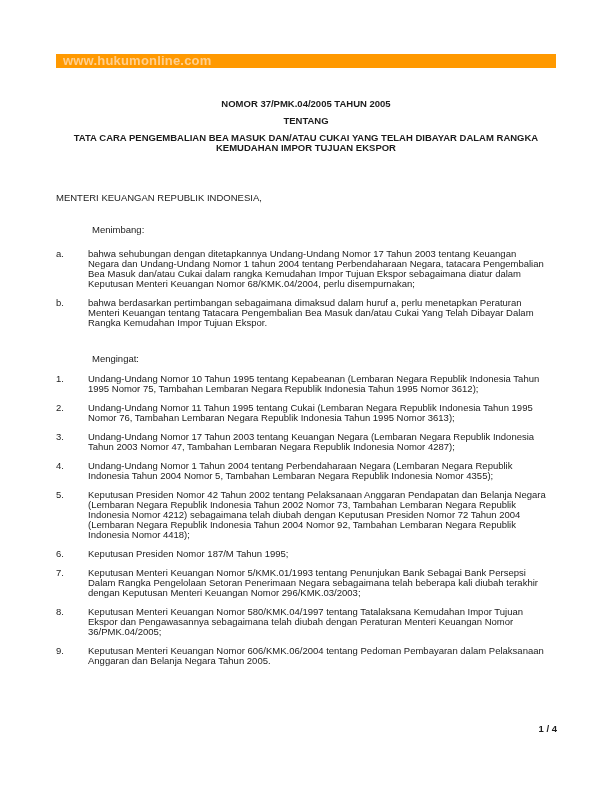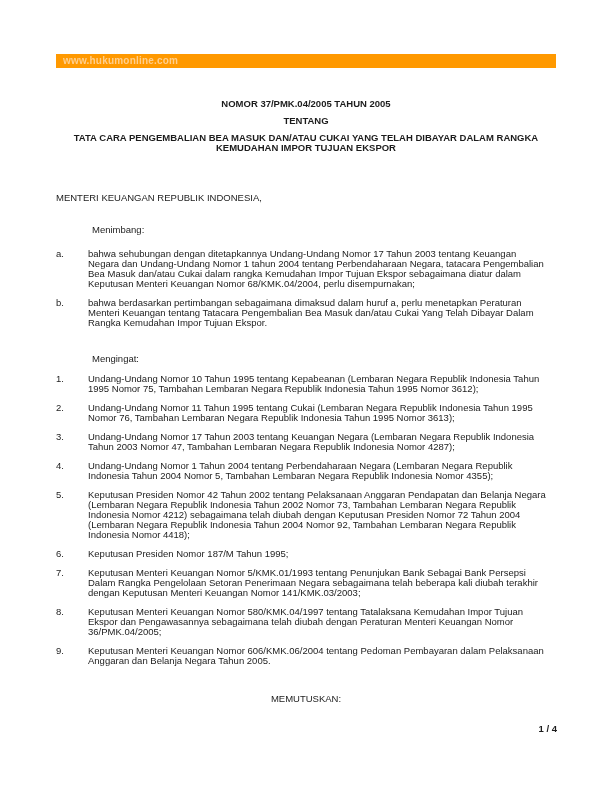--- a/index.html
+++ b/index.html
@@ -21,21 +21,21 @@
     overflow:hidden;
     font-size:9.5px;line-height:10px;
   }
   .header-bar{
     position:absolute;top:54px;left:56px;width:500px;height:14px;
     background:var(--header-bar,#FF9900);
     display:flex;align-items:center;
   }
   .header-bar a{
     padding-left:7px;
-    font-size:10px;font-weight:bold;letter-spacing:.2px;
+    font-size:13px;font-weight:bold;letter-spacing:.2px;
     color:var(--header-bar-text,#FFCF8E);
     text-decoration:none;
   }
   .title-block{
     position:absolute;top:99px;left:52px;width:508px;
     text-align:center;font-weight:bold;
   }
   .title-block p{margin-bottom:7px;}
   .issuer{
     position:absolute;top:193px;left:56px;width:500px;
@@ -111,29 +111,28 @@
     <div class="li">
       <span class="marker">5.</span>
       <div class="txt">Keputusan Presiden Nomor 42 Tahun 2002 tentang Pelaksanaan Anggaran Pendapatan dan Belanja Negara (Lembaran Negara Republik Indonesia Tahun 2002 Nomor 73, Tambahan Lembaran Negara Republik Indonesia Nomor 4212) sebagaimana telah diubah dengan Keputusan Presiden Nomor 72 Tahun 2004 (Lembaran Negara Republik Indonesia Tahun 2004 Nomor 92, Tambahan Lembaran Negara Republik Indonesia Nomor 4418);</div>
     </div>
     <div class="li">
       <span class="marker">6.</span>
       <div class="txt">Keputusan Presiden Nomor 187/M Tahun 1995;</div>
     </div>
     <div class="li">
       <span class="marker">7.</span>
-      <div class="txt">Keputusan Menteri Keuangan Nomor 5/KMK.01/1993 tentang Penunjukan Bank Sebagai Bank Persepsi Dalam Rangka Pengelolaan Setoran Penerimaan Negara sebagaimana telah beberapa kali diubah terakhir dengan Keputusan Menteri Keuangan Nomor 141/KMK.03/2003;</div>
+      <div class="txt">Keputusan Menteri Keuangan Nomor 5/KMK.01/1993 tentang Penunjukan Bank Sebagai Bank Persepsi Dalam Rangka Pengelolaan Setoran Penerimaan Negara sebagaimana telah beberapa kali diubah terakhir dengan Keputusan Menteri Keuangan Nomor 296/KMK.03/2003;</div>
     </div>
     <div class="li">
       <span class="marker">8.</span>
       <div class="txt">Keputusan Menteri Keuangan Nomor 580/KMK.04/1997 tentang Tatalaksana Kemudahan Impor Tujuan Ekspor dan Pengawasannya sebagaimana telah diubah dengan Peraturan Menteri Keuangan Nomor 36/PMK.04/2005;</div>
     </div>
     <div class="li">
       <span class="marker">9.</span>
       <div class="txt">Keputusan Menteri Keuangan Nomor 606/KMK.06/2004 tentang Pedoman Pembayaran dalam Pelaksanaan Anggaran dan Belanja Negara Tahun 2005.</div>
     </div>
   </div>
 
-  <div class="memutuskan">MEMUTUSKAN:</div>
 
   <div class="page-number">1 / 4</div>
 
 </div>
 
 </body></html>

